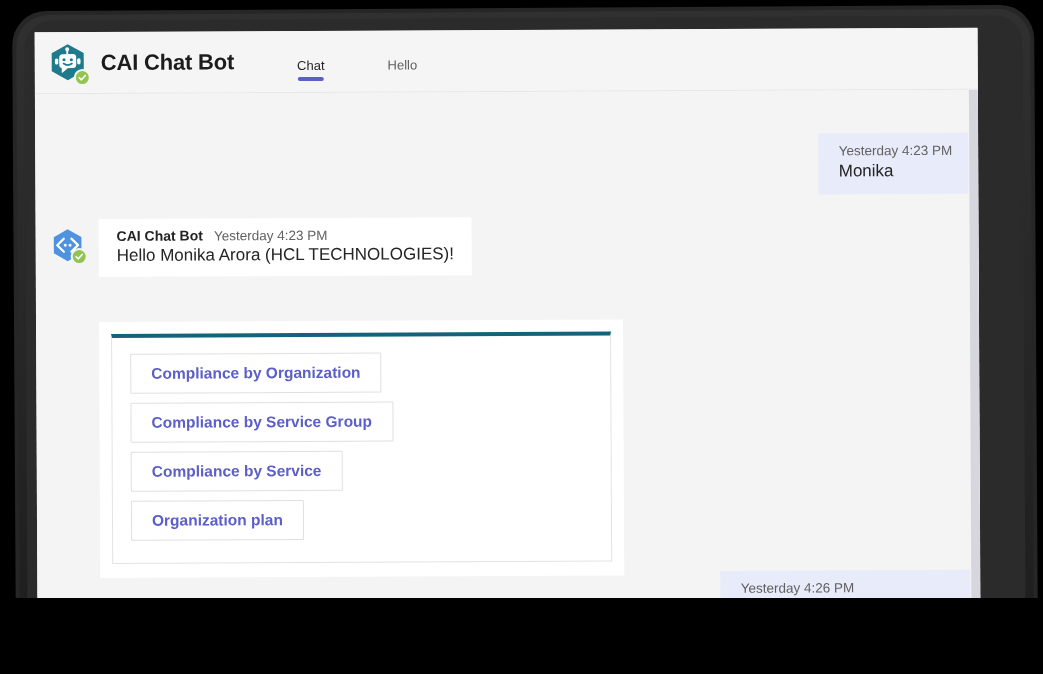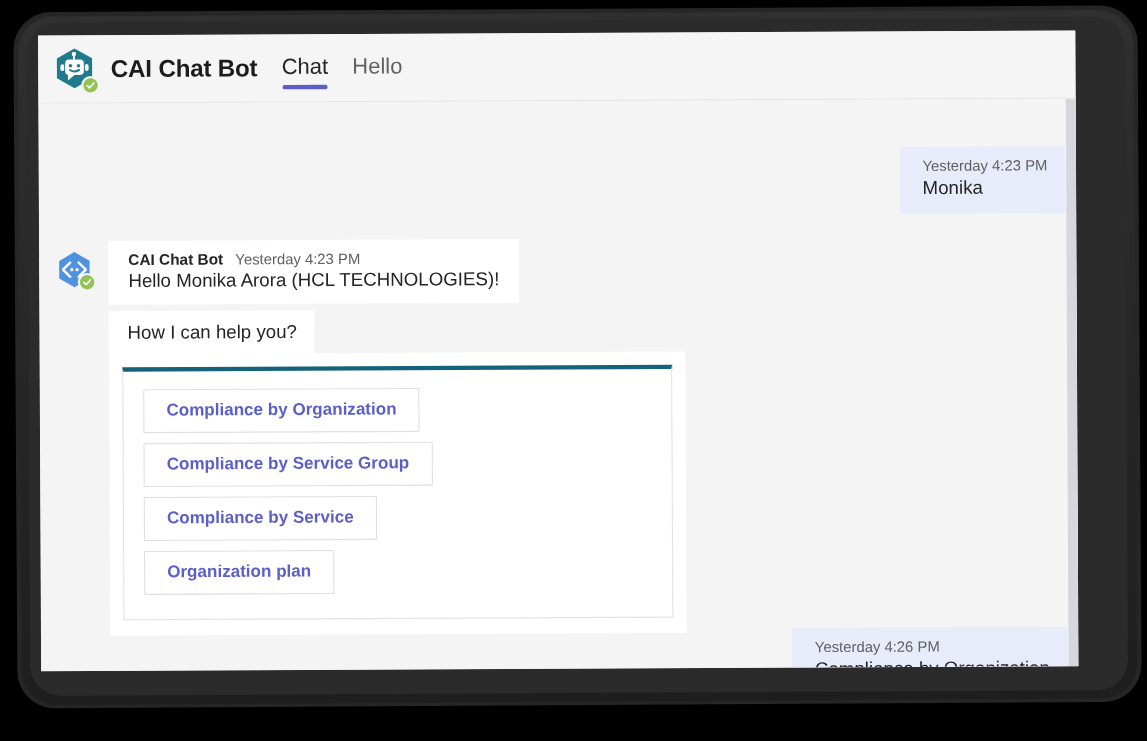--- a/index.html
+++ b/index.html
@@ -8,21 +8,21 @@
     width: 1043px;
     height: 674px;
     overflow: hidden;
     background: #000000;
     font-family: "Liberation Sans", sans-serif;
   }
 
   #screenshot {
     position: relative;
     width: 1043px;
-    height: 674px;
+    height: 598px;
     background: #000000;
     overflow: hidden;
   }
 
   
   .device-frame {
     position: absolute;
     left: 14px;
     top: 8px;
     width: 1022px;
@@ -91,26 +91,27 @@
     white-space: nowrap;
   }
   .tabs {
     display: flex;
     align-items: flex-end;
     height: 62px;
     gap: 22px;
   }
   .tab {
     position: relative;
-    font-size: 20px;
+    font-size: 13px;
     color: #616161;
     padding-bottom: 20px;
     padding-top: 22px;
     cursor: pointer;
     white-space: nowrap;
+    margin-left: 41px;
   }
   .tab.active { color: #242424; }
   .tab.active::after {
     content: "";
     position: absolute;
     left: 1px;
     right: 1px;
     bottom: 12px;
     height: 4px;
     background: #5b5fc7;
@@ -294,23 +295,20 @@
         </div>
         <div class="bubble-in">
           <div class="in-head">
             <span class="in-name">CAI Chat Bot</span>
             <span class="in-time">Yesterday 4:23 PM</span>
           </div>
           <div class="in-text">Hello Monika Arora (HCL TECHNOLOGIES)!</div>
         </div>
       </div>
 
-      <div class="msg-row" style="left:63px; top:189px;">
-        <div class="bubble-in-plain">How I can help you?</div>
-      </div>
 
       <div class="msg-row" style="left:63px; top:228px;">
         <div class="card-wrap">
           <div class="adaptive-card">
 
             <div class="card-btn-row">
               <button class="card-btn">Compliance by Organization</button>
             </div>
 
             <div class="card-btn-row">

